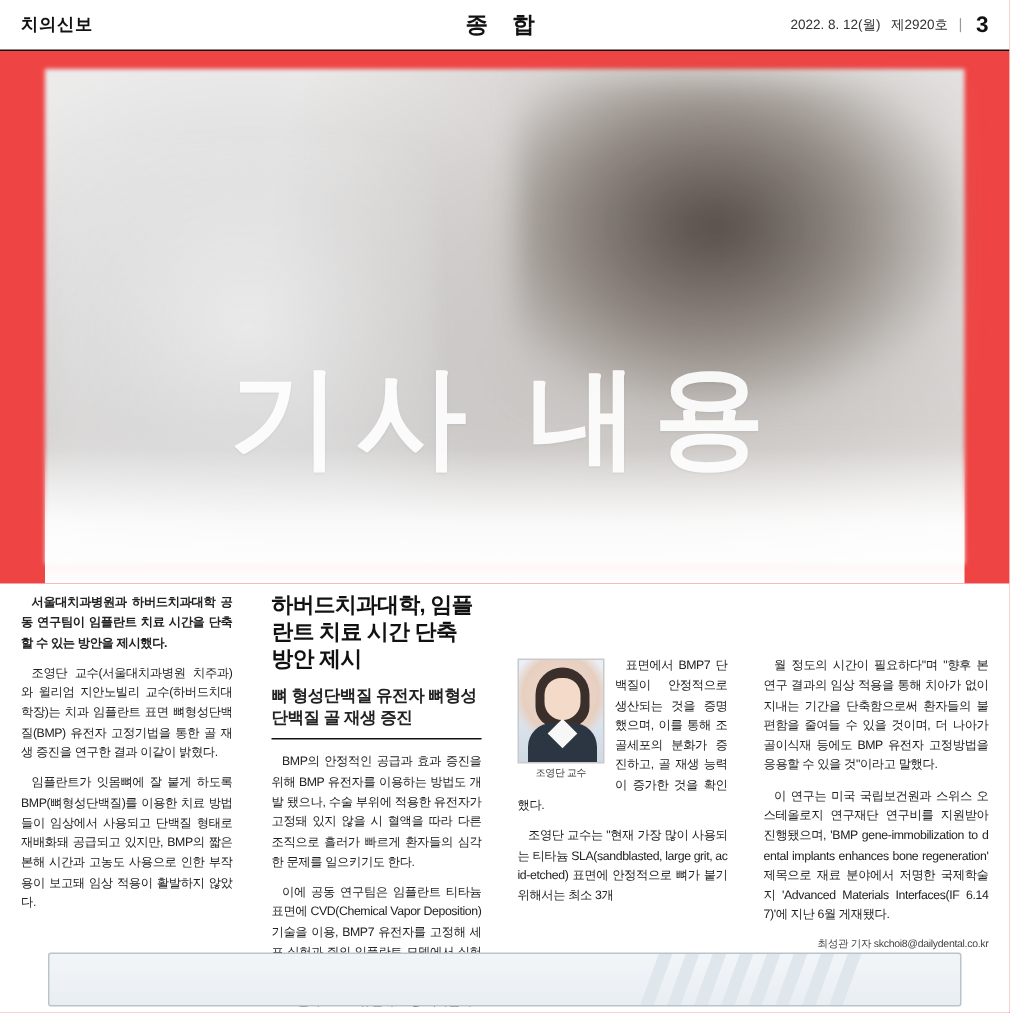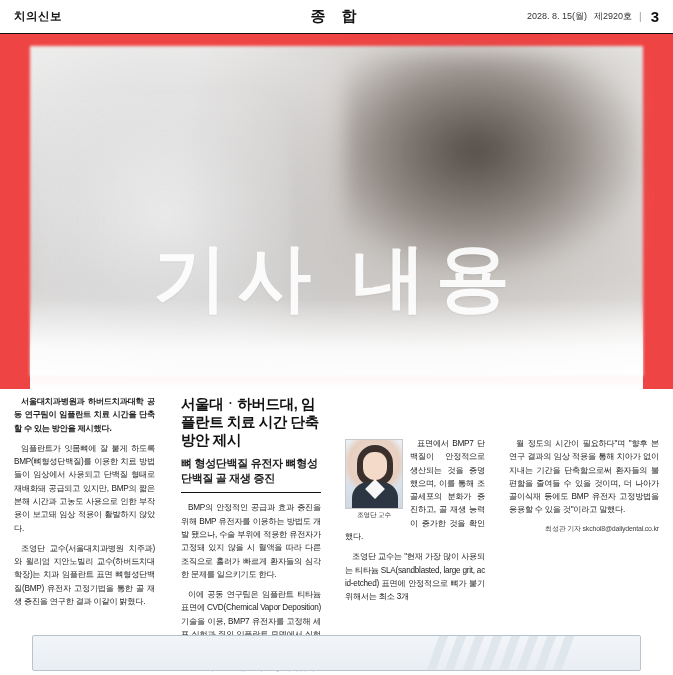--- a/index.html
+++ b/index.html
@@ -269,45 +269,45 @@
     transform: skewX(-20deg);
   }
 </style>
 </head>
 <body>
 
 <div class="masthead">
   <div class="masthead-left">치의신보</div>
   <div class="masthead-center">종 합</div>
   <div class="masthead-right">
-    <span>2028. 8. 15(월)</span>
+    <span>2022. 8. 12(월)</span>
     <span>제2920호</span>
     <span class="sep">|</span>
     <span class="page-no">3</span>
   </div>
 </div>
 
 <div class="hero">
   <div class="hero-blur"></div>
   <div class="hero-soft-left"></div>
   <div class="hero-dark"></div>
   <div class="hero-fade"></div>
   <div class="hero-watermark">기사 내용</div>
 </div>
 
 <div class="article">
 
   <div class="col col-lead">
     <p class="body first">서울대치과병원과 하버드치과대학 공동 연구팀이 임플란트 치료 시간을 단축할 수 있는 방안을 제시했다.</p>
+    <p class="body">조영단 교수(서울대치과병원 치주과)와 윌리엄 지안노빌리 교수(하버드치대 학장)는 치과 임플란트 표면 뼈형성단백질(BMP) 유전자 고정기법을 통한 골 재생 증진을 연구한 결과 이같이 밝혔다.</p>
     <p class="body">임플란트가 잇몸뼈에 잘 붙게 하도록 BMP(뼈형성단백질)를 이용한 치료 방법들이 임상에서 사용되고 단백질 형태로 재배화돼 공급되고 있지만, BMP의 짧은 본해 시간과 고농도 사용으로 인한 부작용이 보고돼 임상 적용이 활발하지 않았다.</p>
-    <p class="body">조영단 교수(서울대치과병원 치주과)와 윌리엄 지안노빌리 교수(하버드치대 학장)는 치과 임플란트 표면 뼈형성단백질(BMP) 유전자 고정기법을 통한 골 재생 증진을 연구한 결과 이같이 밝혔다.</p>
   </div>
 
   <div class="col col-body">
-    <h1 class="headline">서울대ㆍ하버드대, 임플란트 치료 시간 단축 방안 제시</h1>
+    <h1 class="headline">하버드치과대학, 임플란트 치료 시간 단축 방안 제시</h1>
     <div class="subhead">뼈 형성단백질 유전자 뼈형성단백질 골 재생 증진</div>
     <p class="body" style="margin-top:8px">BMP의 안정적인 공급과 효과 증진을 위해 BMP 유전자를 이용하는 방법도 개발 됐으나, 수술 부위에 적용한 유전자가 고정돼 있지 않을 시 혈액을 따라 다른 조직으로 흘러가 빠르게 환자들의 심각한 문제를 일으키기도 한다.</p>
     <p class="body">이에 공동 연구팀은 임플란트 티타늄 표면에 CVD(Chemical Vapor Deposition) 기술을 이용, BMP7 유전자를 고정해 세포 실험과 쥐의 임플란트 모델에서 실험을 진행했다.</p>
     <p class="body">그 결과 BMP7 유전자 코팅 티타늄의</p>
   </div>
 
   <div class="col col-body2">
     <div style="height:44px"></div>
     <div class="inset">
       <div class="inset-photo">
@@ -318,20 +318,21 @@
       </div>
       <div class="inset-cap">조영단 교수</div>
     </div>
     <p class="body">표면에서 BMP7 단백질이 안정적으로 생산되는 것을 증명했으며, 이를 통해 조골세포의 분화가 증진하고, 골 재생 능력이 증가한 것을 확인했다.</p>
     <p class="body">조영단 교수는 "현재 가장 많이 사용되는 티타늄 SLA(sandblasted, large grit, acid-etched) 표면에 안정적으로 뼈가 붙기 위해서는 최소 3개</p>
   </div>
 
   <div class="col col-body3">
     <div style="height:44px"></div>
     <p class="body">월 정도의 시간이 필요하다"며 "향후 본 연구 결과의 임상 적용을 통해 치아가 없이 지내는 기간을 단축함으로써 환자들의 불편함을 줄여들 수 있을 것이며, 더 나아가 골이식재 등에도 BMP 유전자 고정방법을 응용할 수 있을 것"이라고 말했다.</p>
+    <p class="body">이 연구는 미국 국립보건원과 스위스 오스테올로지 연구재단 연구비를 지원받아 진행됐으며, 'BMP gene-immobilization to dental implants enhances bone regeneration' 제목으로 재료 분야에서 저명한 국제학술지 'Advanced Materials Interfaces(IF 6.147)'에 지난 6월 게재됐다.</p>
     <div class="byline">최성관 기자 skchoi8@dailydental.co.kr</div>
   </div>
 
 </div>
 
 <div class="ad-strip">
   <div class="stripe" style="left:400px"></div>
   <div class="stripe" style="left:418px"></div>
   <div class="stripe" style="left:436px"></div>
   <div class="stripe" style="left:454px"></div>

